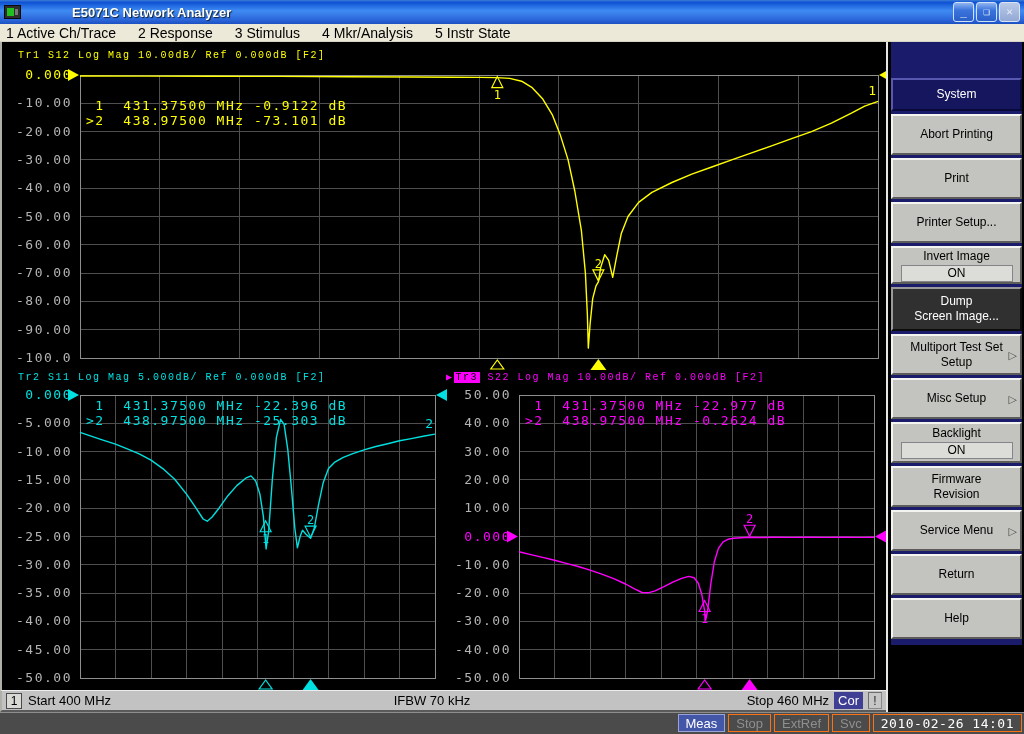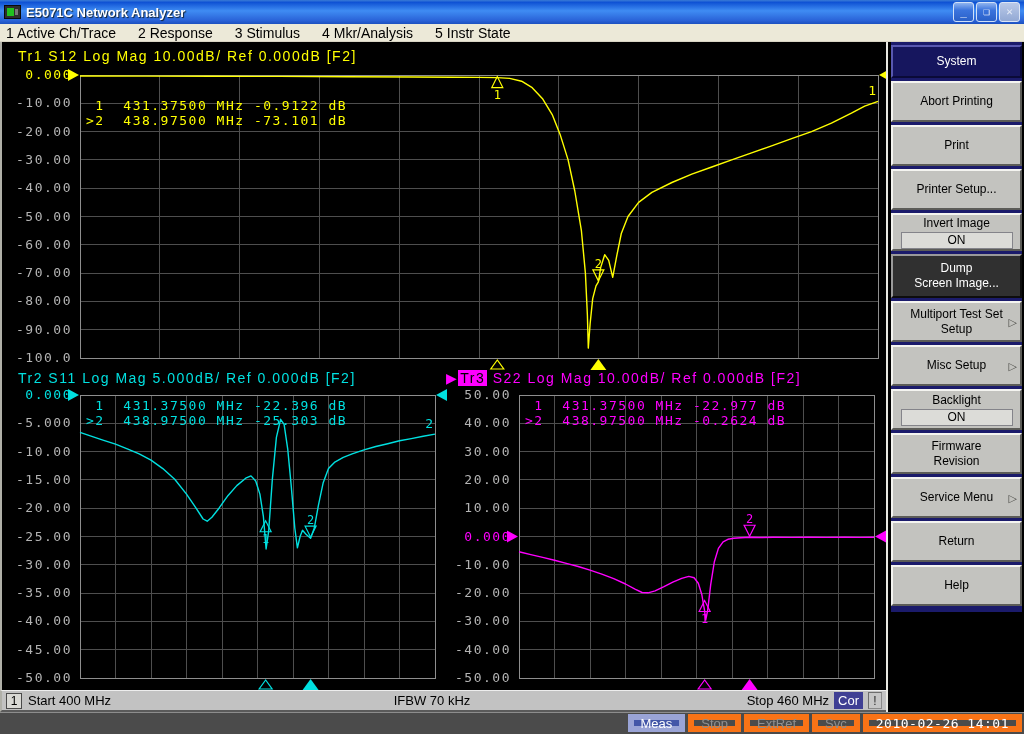--- a/index.html
+++ b/index.html
@@ -2,21 +2,21 @@
 <html><head>
 <meta charset="utf-8">
 <style>
   html,body{margin:0;padding:0;background:#000;}
   *{box-sizing:border-box;}
   .app{position:relative;width:1024px;height:734px;overflow:hidden;background:#000;
        font-family:"Liberation Sans",sans-serif;}
   
   .titlebar{position:absolute;left:0;top:0;width:1024px;height:24px;
     background:linear-gradient(180deg,#3a7bd6 0%,#0f52d4 10%,#3f8cf3 45%,#2a63d8 85%,#1b50c0 100%);
-    display:flex;align-items:center;padding:0 4px;}
+    display:flex;align-items:center;padding:0 4px;gap:46px;}
   .app-icon{width:17px;height:14px;background:#2d2d2d;border:1px solid #0a0a0a;
     position:relative;margin-right:5px;flex:0 0 auto;}
   .app-icon::before{content:"";position:absolute;left:2px;top:2px;width:7px;height:8px;background:#20c020;}
   .app-icon::after{content:"";position:absolute;right:2px;top:3px;width:3px;height:6px;background:#777;}
   .title-text{color:#fff;font-weight:bold;font-size:13px;text-shadow:1px 1px 1px #123;}
   .winbtns{margin-left:auto;display:flex;gap:2px;}
   .winbtn{width:21px;height:20px;border-radius:3px;border:1px solid #cfe0f8;
     background:linear-gradient(180deg,#8fb4ef 0%,#3b74dd 40%,#2a60c8 100%);
     color:#fff;font-size:11px;line-height:18px;text-align:center;padding:0;
     font-family:"DejaVu Sans Mono",monospace;}
@@ -24,55 +24,55 @@
   
   .menubar{position:absolute;left:0;top:24px;width:1024px;height:18px;background:#ece9d8;
     display:flex;align-items:center;padding-left:6px;border-bottom:1px solid #d8d4c4;}
   .menu-item{font-size:14px;color:#000;padding:0 11px 0 0;margin-right:11px;white-space:nowrap;}
   
   .screen{position:absolute;left:0;top:42px;width:886px;height:648px;background:#000;
     border-left:2px solid #b0b0a8;}
   #charts-svg{position:absolute;left:0;top:0;width:886px;height:648px;}
   .axis-label{position:absolute;height:14px;font-family:"DejaVu Sans Mono",monospace;
     font-size:13px;letter-spacing:1.5px;text-align:right;line-height:14px;}
-  .chart-header{position:absolute;font-family:Liberation Sans, sans-serif;font-size:14px;
+  .chart-header{position:absolute;font-family:Liberation Mono, monospace;font-size:10px;
     letter-spacing:1.5px;white-space:pre;line-height:14px;}
   .tr-inverted{color:#000;padding:0 2px;}
   .readout{position:absolute;margin:0;font-family:"DejaVu Sans Mono",monospace;font-size:13px;
     letter-spacing:1.5px;line-height:15px;background:transparent;}
   
   .sidebar{position:absolute;left:886px;top:42px;width:138px;height:670px;background:#000;
     border-left:2px solid #e8e8e2;}
   .sidebar-btns{position:absolute;left:3px;top:0;width:131px;background:#1b1b6b;padding:3px 0;}
   .sbtn{width:100%;margin-bottom:3px;background:#c3c3bf;color:#000;position:relative;
     display:flex;flex-direction:column;align-items:center;justify-content:center;
     font-size:12px;line-height:15px;text-align:center;
     border-top:2px solid #f4f4f0;border-left:2px solid #f4f4f0;
     border-right:2px solid #5c5c58;border-bottom:2px solid #5c5c58;}
-  .sbtn.header{background:#16165e;color:#fff;border-color:#5858b0 #0a0a38 #0a0a38 #5858b0;}
+  .sbtn.header{background:#16165e;color:#fff;border-color:#5858b0 #0a0a38 #0a0a38 #5858b0;margin-top:33px;}
   .sbtn.active{background:#303030;color:#fff;border-color:#9a9a9a #0d0d0d #0d0d0d #9a9a9a;}
   .sbtn .subbox{width:112px;height:17px;margin-top:1px;background:#dcdcd8;
     border:1px solid #84848a;line-height:15px;}
   .sbtn .menu-arrow{position:absolute;right:3px;top:50%;margin-top:-7px;color:#4a4a46;font-size:11px;}
   
   .statusbar{position:absolute;left:0;top:690px;width:886px;height:22px;background:#c2c2c2;
     border-top:1px solid #ededed;border-bottom:2px solid #5a5a5a;border-left:2px solid #b0b0a8;
     display:flex;align-items:center;font-size:13px;color:#000;padding:0 4px;}
   .chan-box{width:16px;height:16px;background:#d8d8d4;border:1px solid #4a4a4a;
     text-align:center;line-height:15px;font-size:12px;margin-right:6px;}
   .ifbw{position:absolute;left:330px;width:200px;text-align:center;}
   .status-right{margin-left:auto;display:flex;align-items:center;gap:5px;}
   .cor-badge{background:#3f3f94;color:#fff;padding:0 4px;height:17px;line-height:17px;font-size:13px;}
   .warn-badge{background:#c6c6c6;border:1px solid #8a8a8a;border-top-color:#6e6e6e;border-left-color:#6e6e6e;
     color:#2a2a2a;width:14px;height:17px;text-align:center;line-height:16px;font-size:12px;}
   
   .taskbar{position:absolute;left:0;top:712px;width:1024px;height:22px;background:#4b4b4b;
     border-top:1px solid #8d8d8d;}
   .task-cells{position:absolute;right:2px;top:1px;bottom:2px;display:flex;gap:3px;align-items:stretch;}
-  .tcell{border:6px solid #f97316;padding:0 7px;font-size:13px;display:flex;align-items:center;
+  .tcell{border:1px solid #f97316;padding:0 7px;font-size:13px;display:flex;align-items:center;
     color:#8f8f8f;background:#4b4b4b;}
   .tcell.active{background:#4356a8;color:#fff;border-color:#9aa4d6;}
   .tcell.datetime{color:#fff;font-family:"DejaVu Sans Mono",monospace;font-size:13px;letter-spacing:0.5px;}
 </style>
 </head>
 <body>
 
 <div class="app">
 
   <div class="titlebar">

